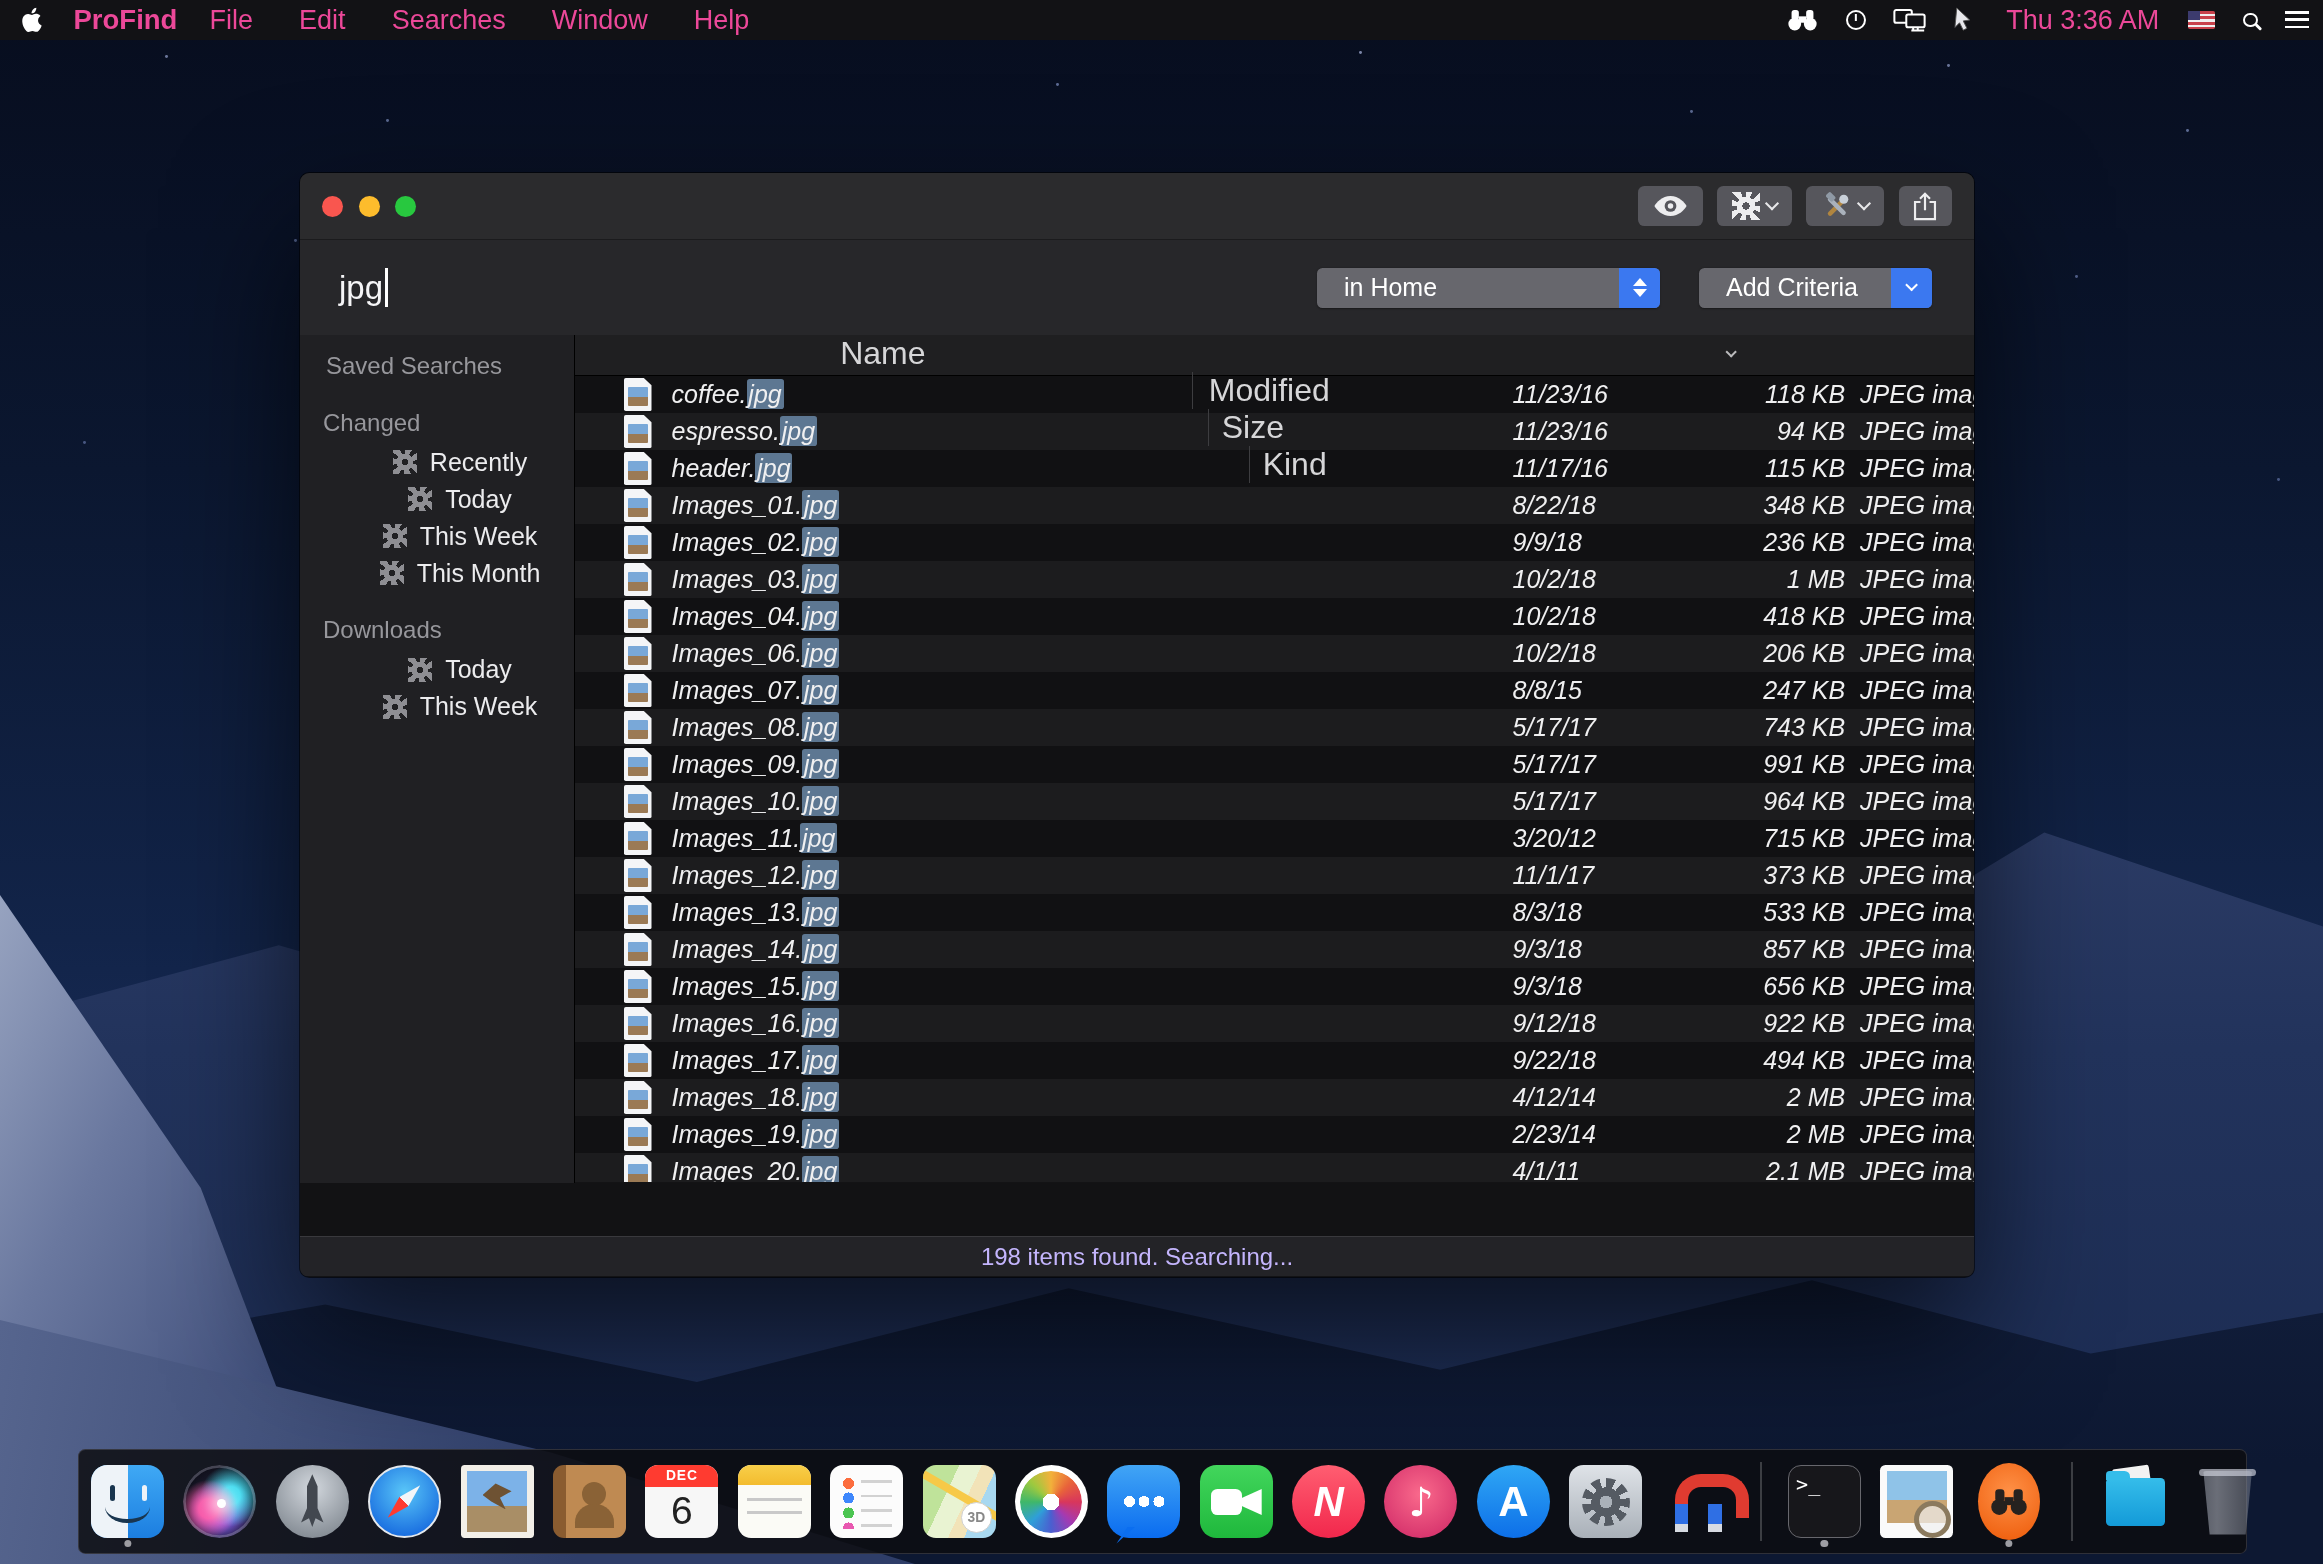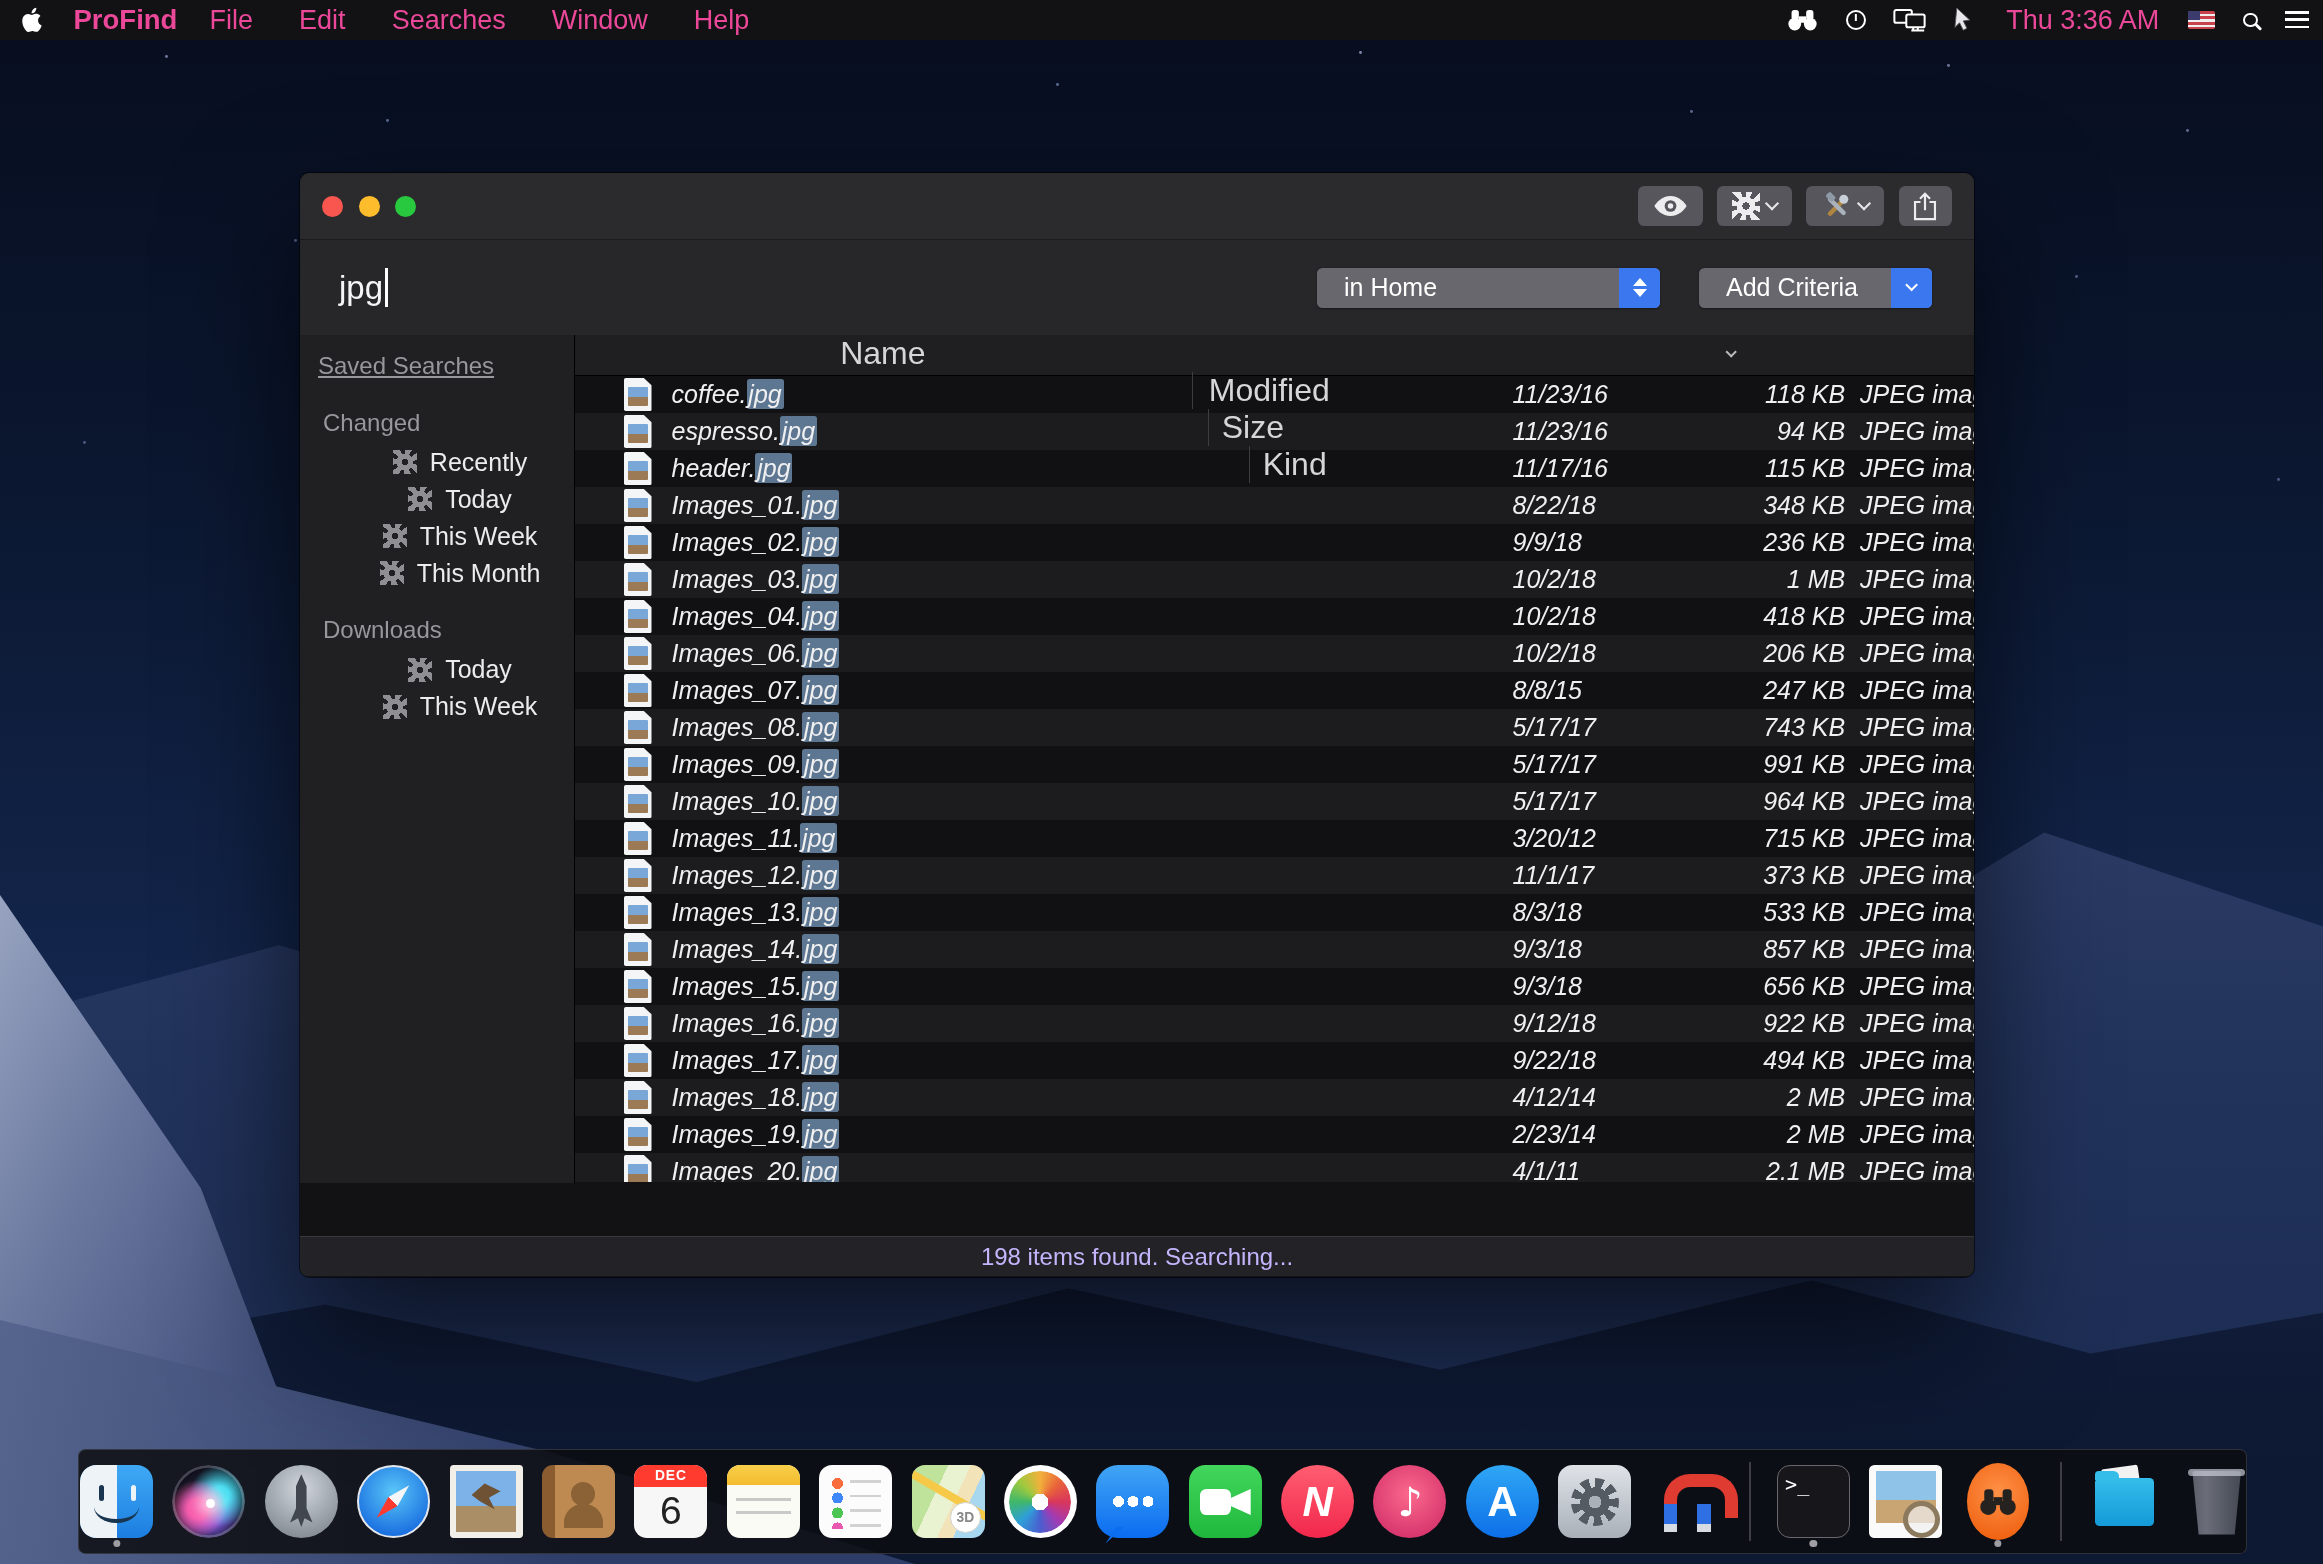--- a/index.html
+++ b/index.html
@@ -56,21 +56,21 @@
 .popup .pop-label{padding:0 27px;flex:1;}
 .pop-cap{width:41px;height:40px;background:#3b78f0;border-radius:0 5.5px 5.5px 0;display:flex;flex-direction:column;align-items:center;justify-content:center;gap:3.7px;}
 .scope{width:343px;}
 .addc{width:233px;}
 .tri-up{width:0;height:0;border-left:7.3px solid transparent;border-right:7.3px solid transparent;border-bottom:8.3px solid #fff;}
 .tri-down{width:0;height:0;border-left:7.3px solid transparent;border-right:7.3px solid transparent;border-top:8.3px solid #fff;}
 .chev-white{width:9.2px;height:9.2px;border-right:2.8px solid #fff;border-bottom:2.8px solid #fff;transform:rotate(45deg) translate(-1.8px,-1.8px);}
 
 .content{display:flex;height:848px;}
 .sidebar{width:275px;background:#202023;border-right:0.9px solid #000;padding-top:16.5px;flex:none;color:#ececee;}
-.sb-title{color:#97979c;font-size:24px;padding-left:18px;margin-bottom:29px;text-decoration:underline;}
+.sb-title{color:#97979c;font-size:24px;padding-left:26px;margin-bottom:29px;}
 .sb-header{color:#97979c;font-size:24px;padding-left:23px;margin:24px 0 7.3px;}
 .sb-item{height:37px;display:flex;align-items:center;padding-left:46px;font-size:25px;gap:13px;justify-content:center;}
 .gear{width:24px;height:24px;flex:none;background:
  radial-gradient(circle,#202023 0 3.2px,transparent 3.2px),
  radial-gradient(circle,#8e8e93 0 8.3px,transparent 8.3px),
  repeating-conic-gradient(#8e8e93 0 30deg,transparent 30deg 51.4deg);}
 .tablearea{flex:1;position:relative;background:#131315;color:#f0f0f1;}
 .thead{height:41px;background:#1f1f21;display:flex;align-items:center;font-size:32px;color:#d6d6d8;border-bottom:0.9px solid #000;flex-direction:column;}
 .th{height:100%;display:flex;align-items:center;padding-left:13px;}
 .th-name{width:921px;justify-content:space-between;padding-right:13px;}
@@ -87,21 +87,21 @@
 .fimg{position:absolute;left:3.7px;right:3.7px;top:9.2px;height:18.4px;background:linear-gradient(180deg,#79a8d8 0 55%,#9b7a55 55%);border-radius:0.9px;}
 .fname{white-space:nowrap;}
 .hl{background:#5d7792;border-radius:2.8px;padding:0.9px 1.8px;}
 .c-mod{width:191px;padding-left:16.5px;}
 .c-size{width:160px;text-align:right;padding-right:1.8px;}
 .c-kind{flex:1;padding-left:13px;white-space:nowrap;overflow:hidden;}
 .belowgap{height:53px;background:#121214;}
 .statusbar{height:40px;background:#232327;border-top:0.9px solid #39393d;display:flex;align-items:center;justify-content:center;font-size:24px;color:#c4b5fd;}
 
 
-.dock{position:absolute;left:78px;top:1449px;width:2169px;height:105px;background:rgba(13,13,16,.85);border:0.9px solid rgba(130,130,140,.3);border-radius:7.3px;display:flex;align-items:center;padding:0 0;gap:17.4px;z-index:40;}
+.dock{position:absolute;left:78px;top:1449px;width:2169px;height:105px;background:rgba(13,13,16,.85);border:0.9px solid rgba(130,130,140,.3);border-radius:7.3px;display:flex;align-items:center;padding:0 11px;gap:17.4px;z-index:40;}
 .dock-item{width:75px;height:88px;position:relative;display:flex;align-items:center;justify-content:center;flex:none;}
 .dock-sep{width:1.8px;height:79px;background:rgba(255,255,255,.2);margin:0 7.3px;flex:none;}
 .run-dot{position:absolute;bottom:-1.8px;left:50%;transform:translateX(-50%);width:7.3px;height:7.3px;border-radius:50%;background:#9d9da3;}
 .di{width:73px;height:73px;position:relative;}
 .di-finder{border-radius:16.5px;background:linear-gradient(180deg,#3fa9f5,#1c7ee0);overflow:hidden;}
 .di-finder .half{position:absolute;left:0;top:0;width:50%;height:100%;background:#eef3f8;}
 .di-finder .eye{position:absolute;top:20px;width:4.6px;height:15.6px;border-radius:2.8px;background:#19354f;}
 .di-finder .eye.l{left:19px;}
 .di-finder .eye.r{right:17.4px;background:#eef3f8;}
 .di-finder .smile{position:absolute;left:13.8px;right:13.8px;bottom:14.7px;height:16.5px;border-bottom:4.1px solid #19354f;border-radius:0 0 50% 50%/0 0 100% 100%;}

